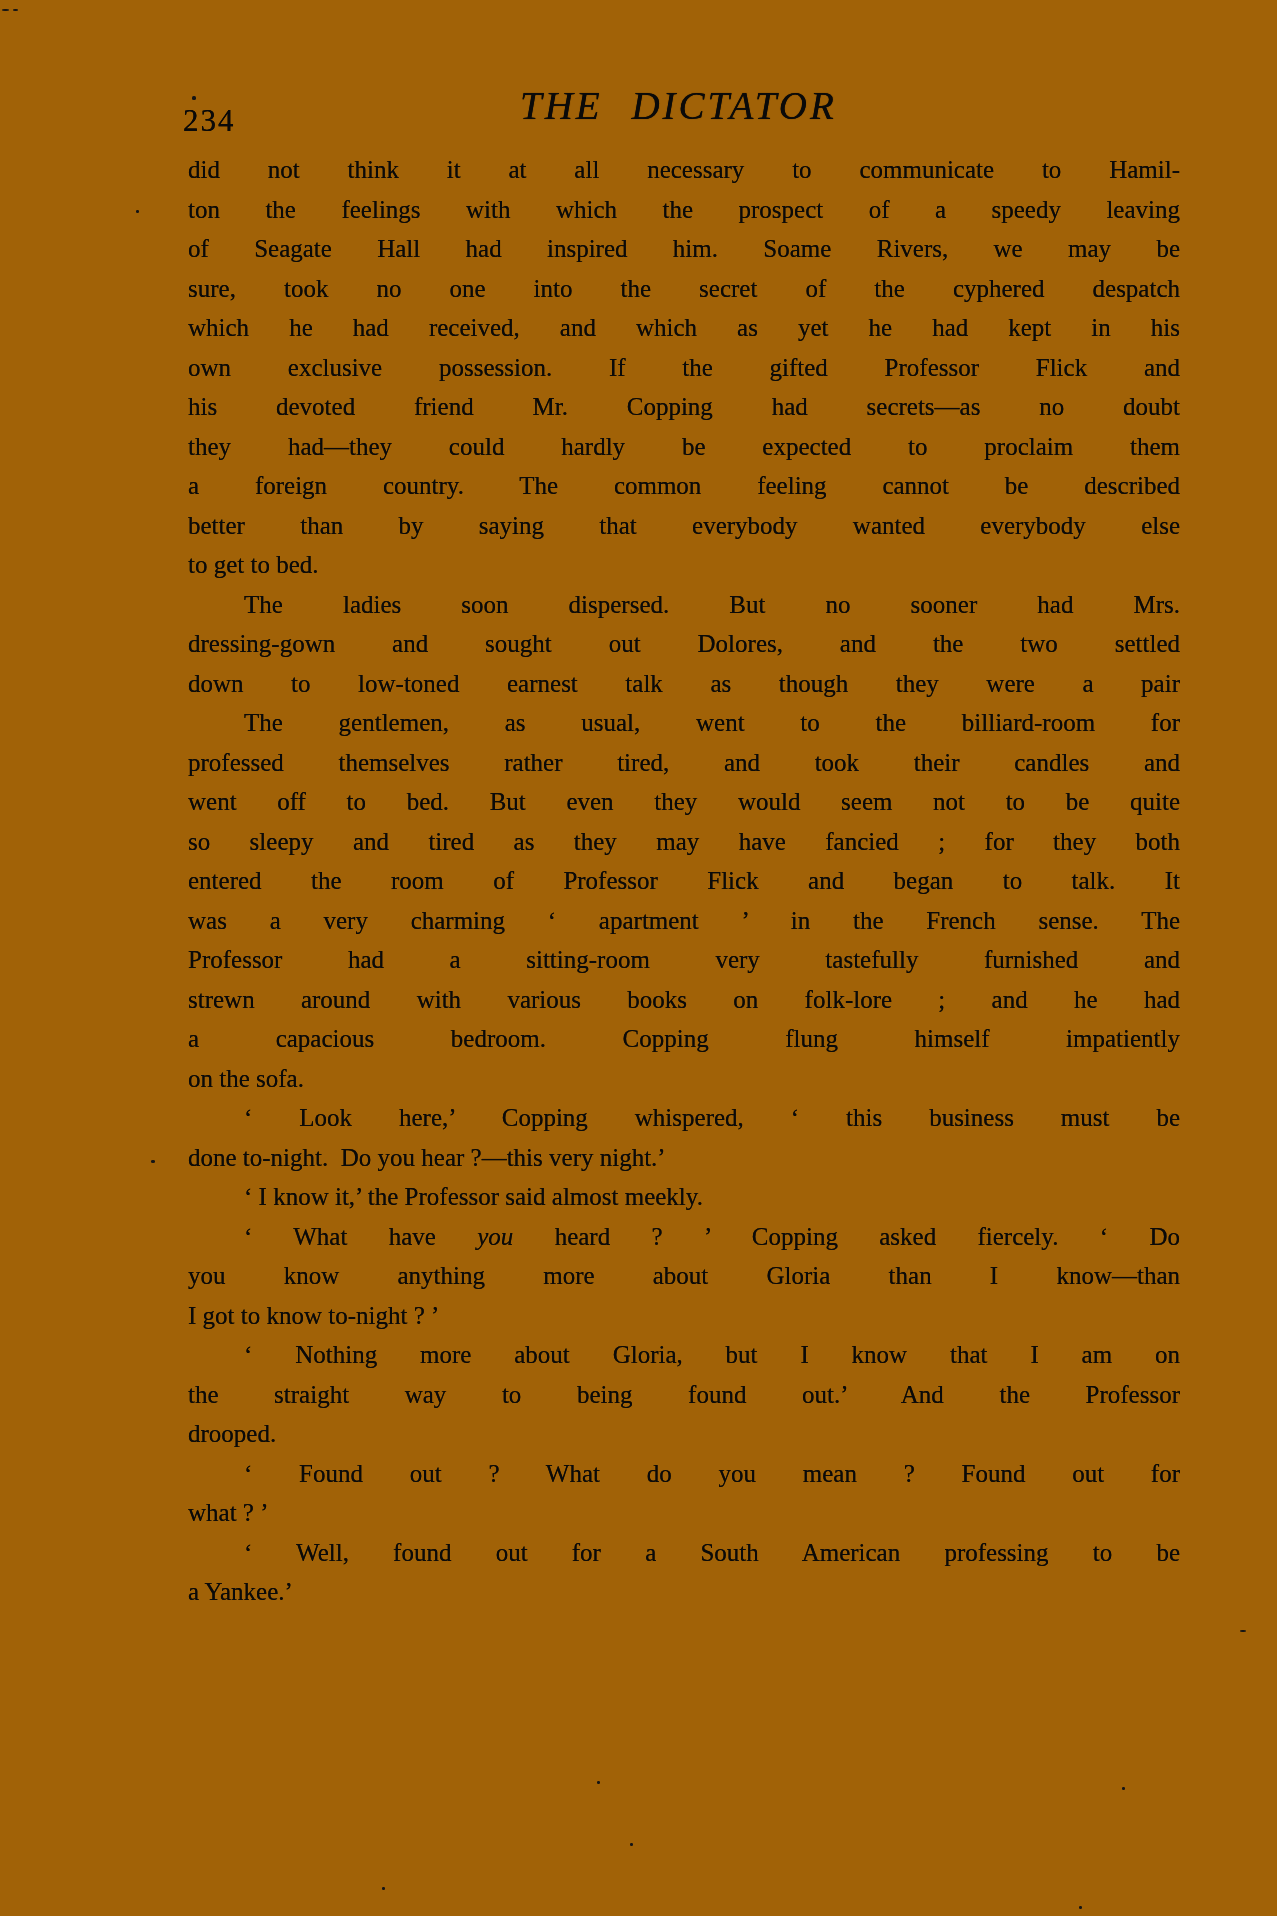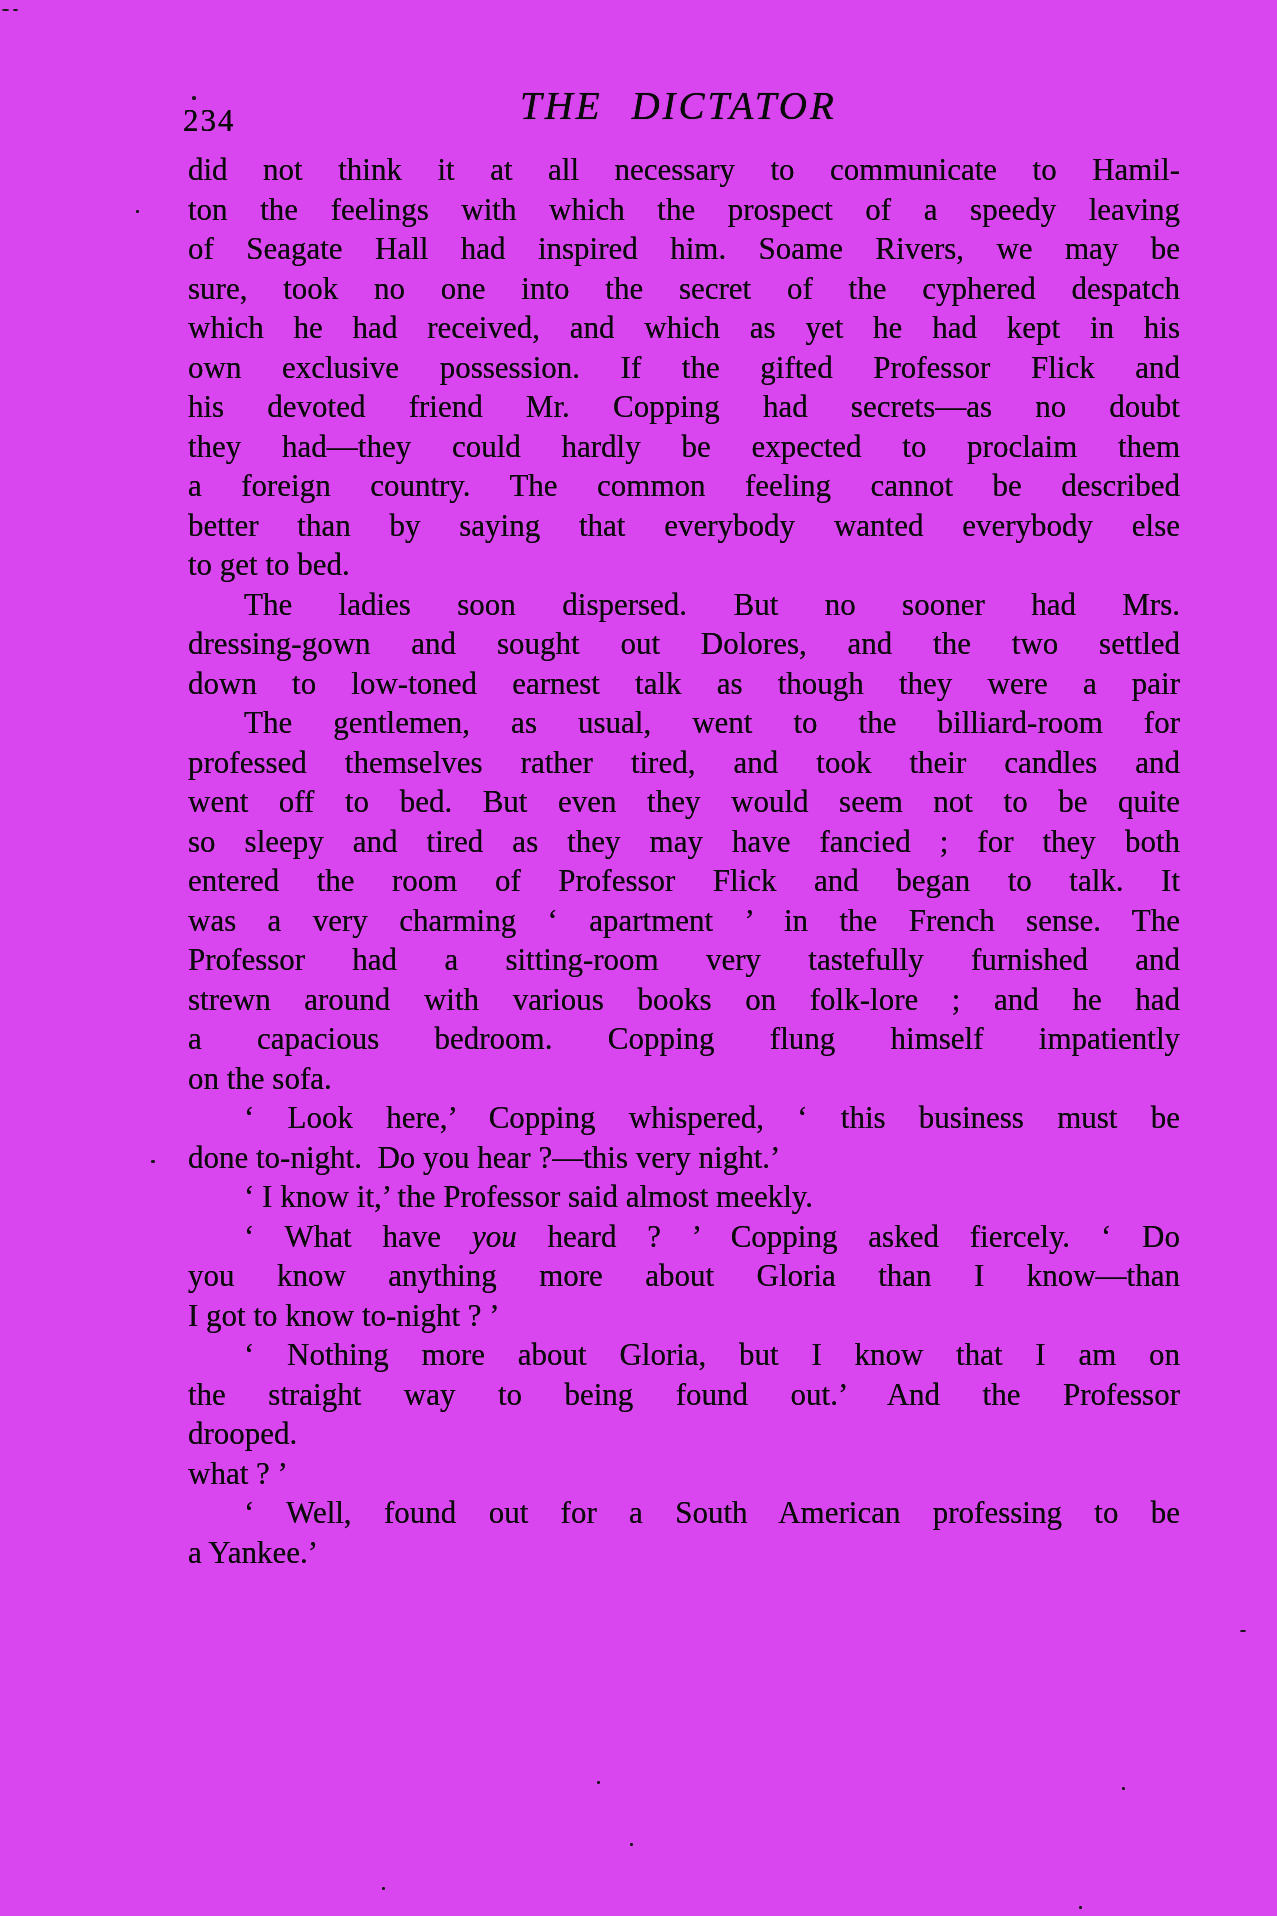--- a/index.html
+++ b/index.html
@@ -1,38 +1,38 @@
 <!DOCTYPE html>
 <html><head>
 <meta charset="utf-8">
 <style>
   html,body{margin:0;padding:0;background:#e8e8e8;}
   .sheet{
     position:relative;
     width:1277px;height:1916px;
-    background:#d946ef;
+    background:#a16207;
     overflow:hidden;
     font-family:"Liberation Serif","DejaVu Serif",serif;
     color:#0a0a0a;
   }
   .page-num{
     position:absolute;left:183px;top:103px;
     font-size:31px;letter-spacing:2px;
     text-shadow:0 0 0.6px #000;
   }
   .running-title{
     position:absolute;left:520px;top:86px;
     font-size:39px;font-style:italic;
     letter-spacing:3px;word-spacing:16px;
     line-height:39px;
     text-shadow:0 0 0.7px #000;
   }
   .body-text{
     position:absolute;left:188px;top:150px;width:992px;
-    font-size:31px;line-height:39.5px;
+    font-size:25px;line-height:39.5px;
     text-shadow:0 0 0.6px rgba(0,0,0,0.75);
   }
   .para{margin:0;padding:0;}
   .line{
     text-align:justify;
     text-align-last:justify;
   }
   .line.last{text-align-last:auto;}
   .line.indent{text-indent:56px;}
   .em{font-style:italic;}
@@ -96,20 +96,21 @@
       <div class="line last">I got to know to-night ? ’</div>
     </div>
 
     <div class="para">
       <div class="line indent">‘ Nothing more about Gloria, but I know that I am on</div>
       <div class="line">the straight way to being found out.’ And the Professor</div>
       <div class="line last">drooped.</div>
     </div>
 
     <div class="para">
+      <div class="line indent">‘ Found out ? What do you mean ? Found out for</div>
       <div class="line last">what ? ’</div>
     </div>
 
     <div class="para">
       <div class="line indent">‘ Well, found out for a South American professing to be</div>
       <div class="line last">a Yankee.’</div>
     </div>
 
   </main>
 

